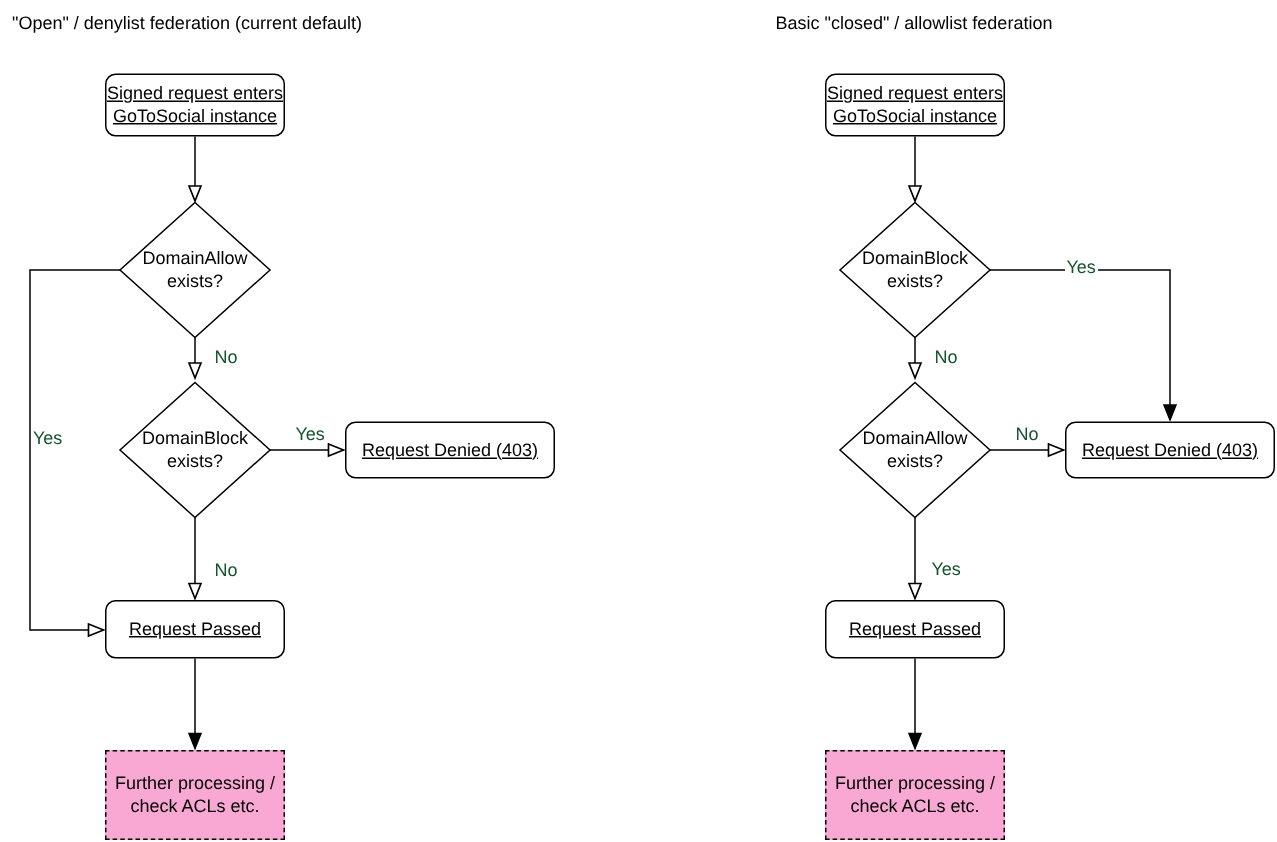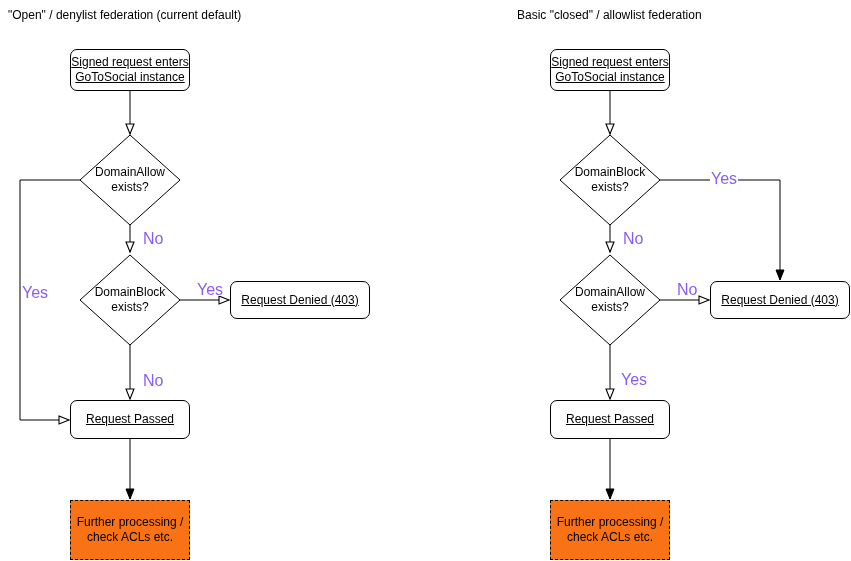--- a/index.html
+++ b/index.html
@@ -8,24 +8,24 @@
     font-family:"Liberation Sans", sans-serif; color:#000000; overflow:hidden;
   }
   #wires { position:absolute; left:0; top:0; }
   .title { position:absolute; font-size:12px; line-height:14px; color:#000; white-space:nowrap; }
   .node {
     position:absolute; display:flex; align-items:center; justify-content:center;
     text-align:center; font-size:12px; line-height:15px; white-space:pre-line;
     color:#000; box-sizing:border-box;
   }
   .rounded { border:1px solid #000; border-radius:7px; background:#fff;text-decoration:underline; }
-  .dashed  { border:1px dashed #000; background:#f97316; }
+  .dashed  { border:1px dashed #000; background:#f9a8d4; }
   .edge-label {
-    position:absolute; font-size:16px; line-height:13px; background:#fff;
-    color:#8b5cf6; white-space:nowrap; padding:0 1px;
+    position:absolute; font-size:12px; line-height:13px; background:#fff;
+    color:#14532d; white-space:nowrap; padding:0 1px;
   }
 </style>
 </head>
 <body>
 
 <div id="canvas">
 
   <svg id="wires" width="851" height="561" viewBox="0 0 851 561">
     <defs>
       <marker id="ah-open" markerUnits="userSpaceOnUse" markerWidth="14" markerHeight="12" refX="11" refY="5" orient="auto">

